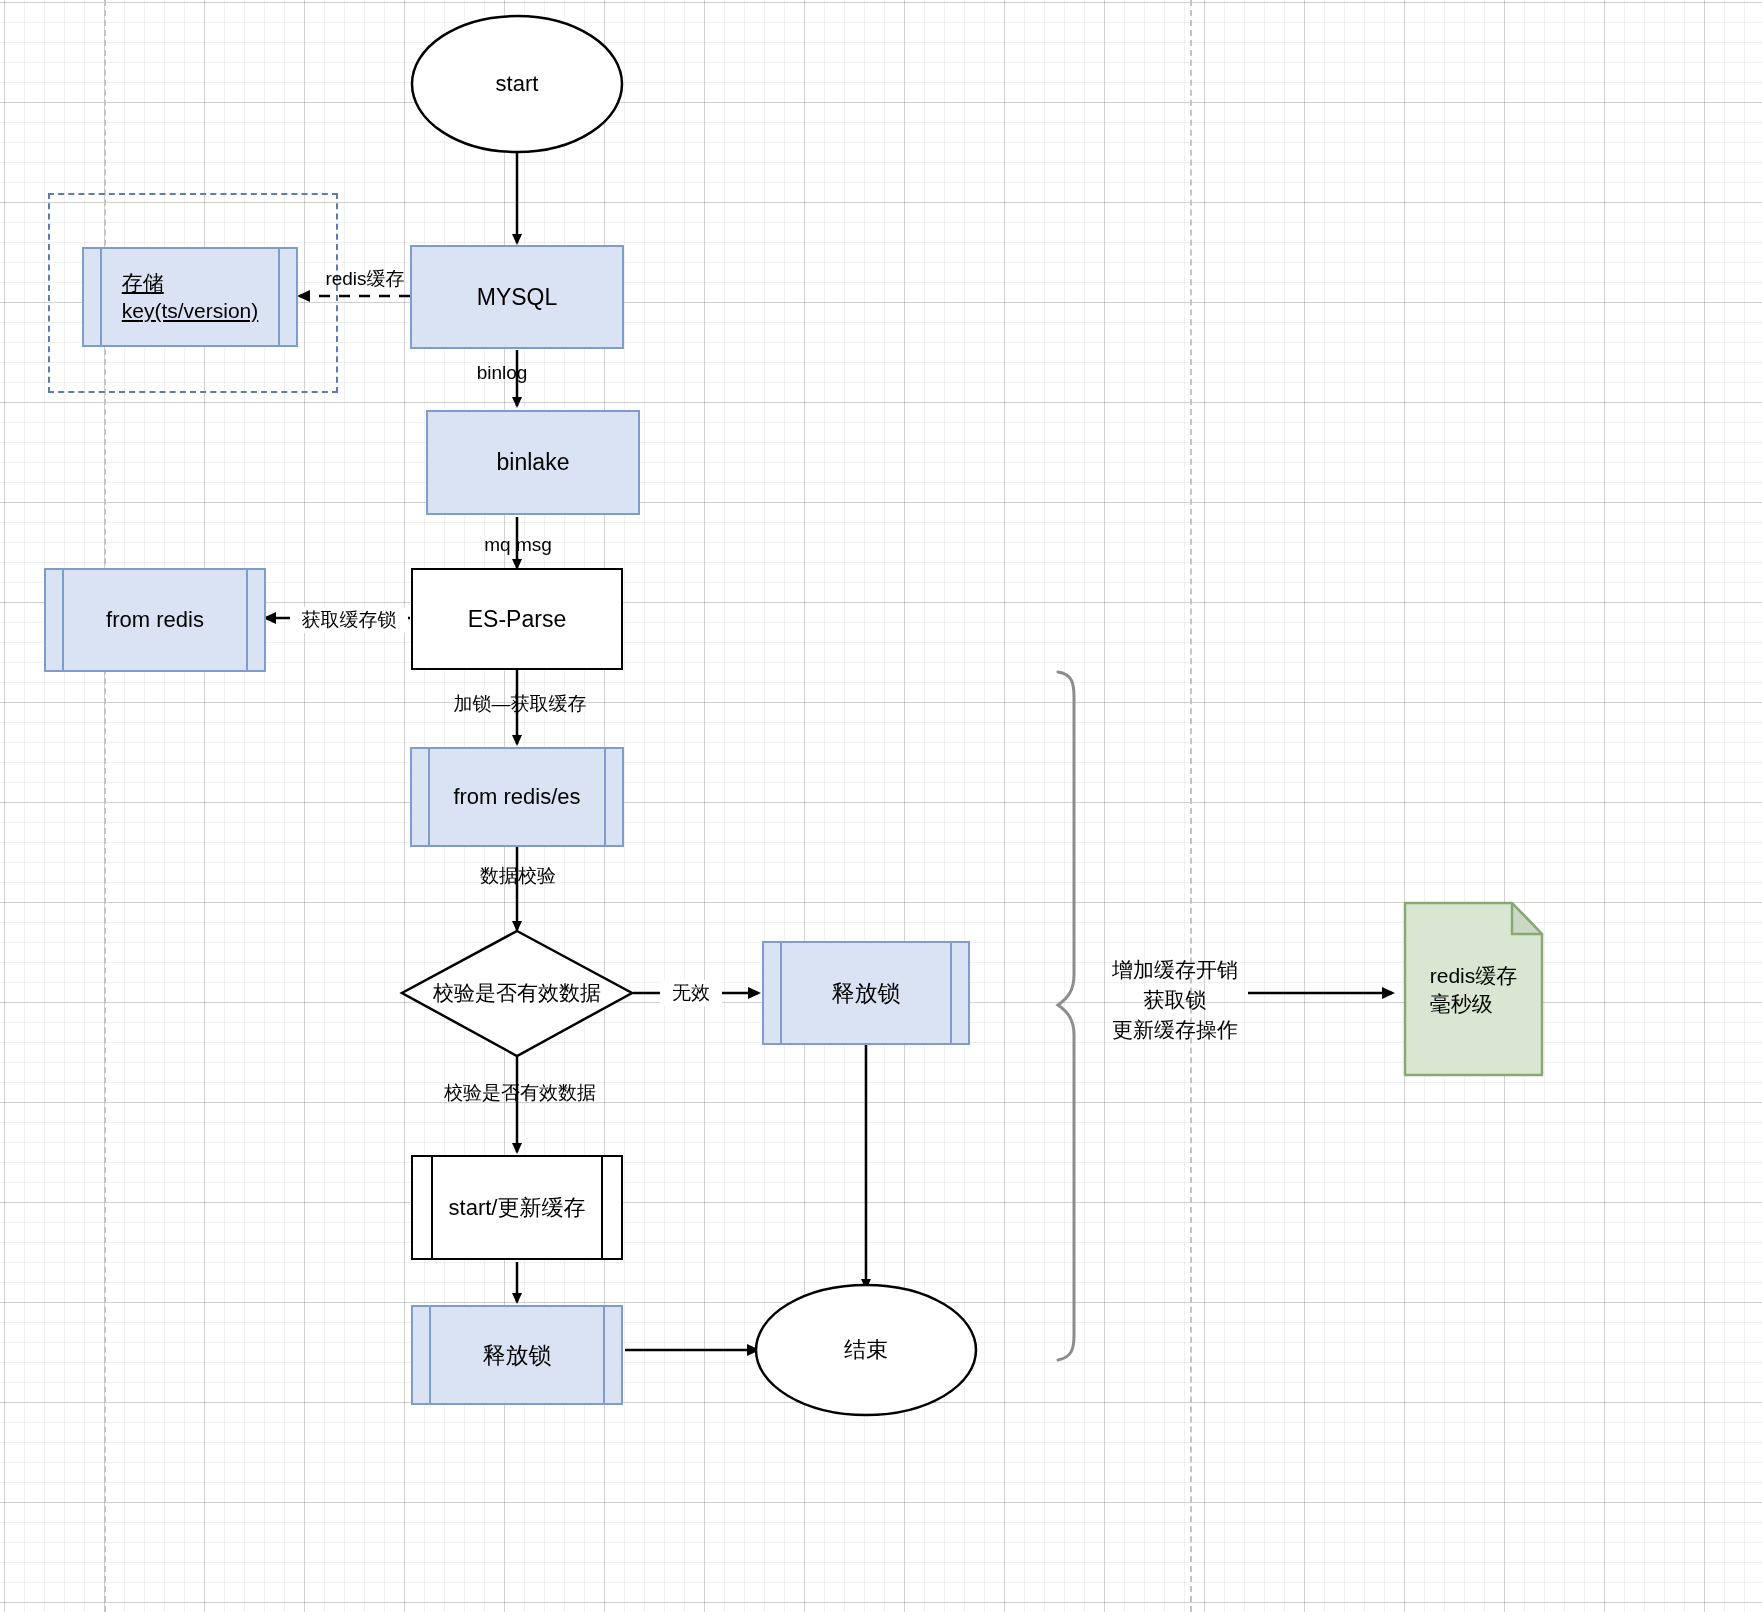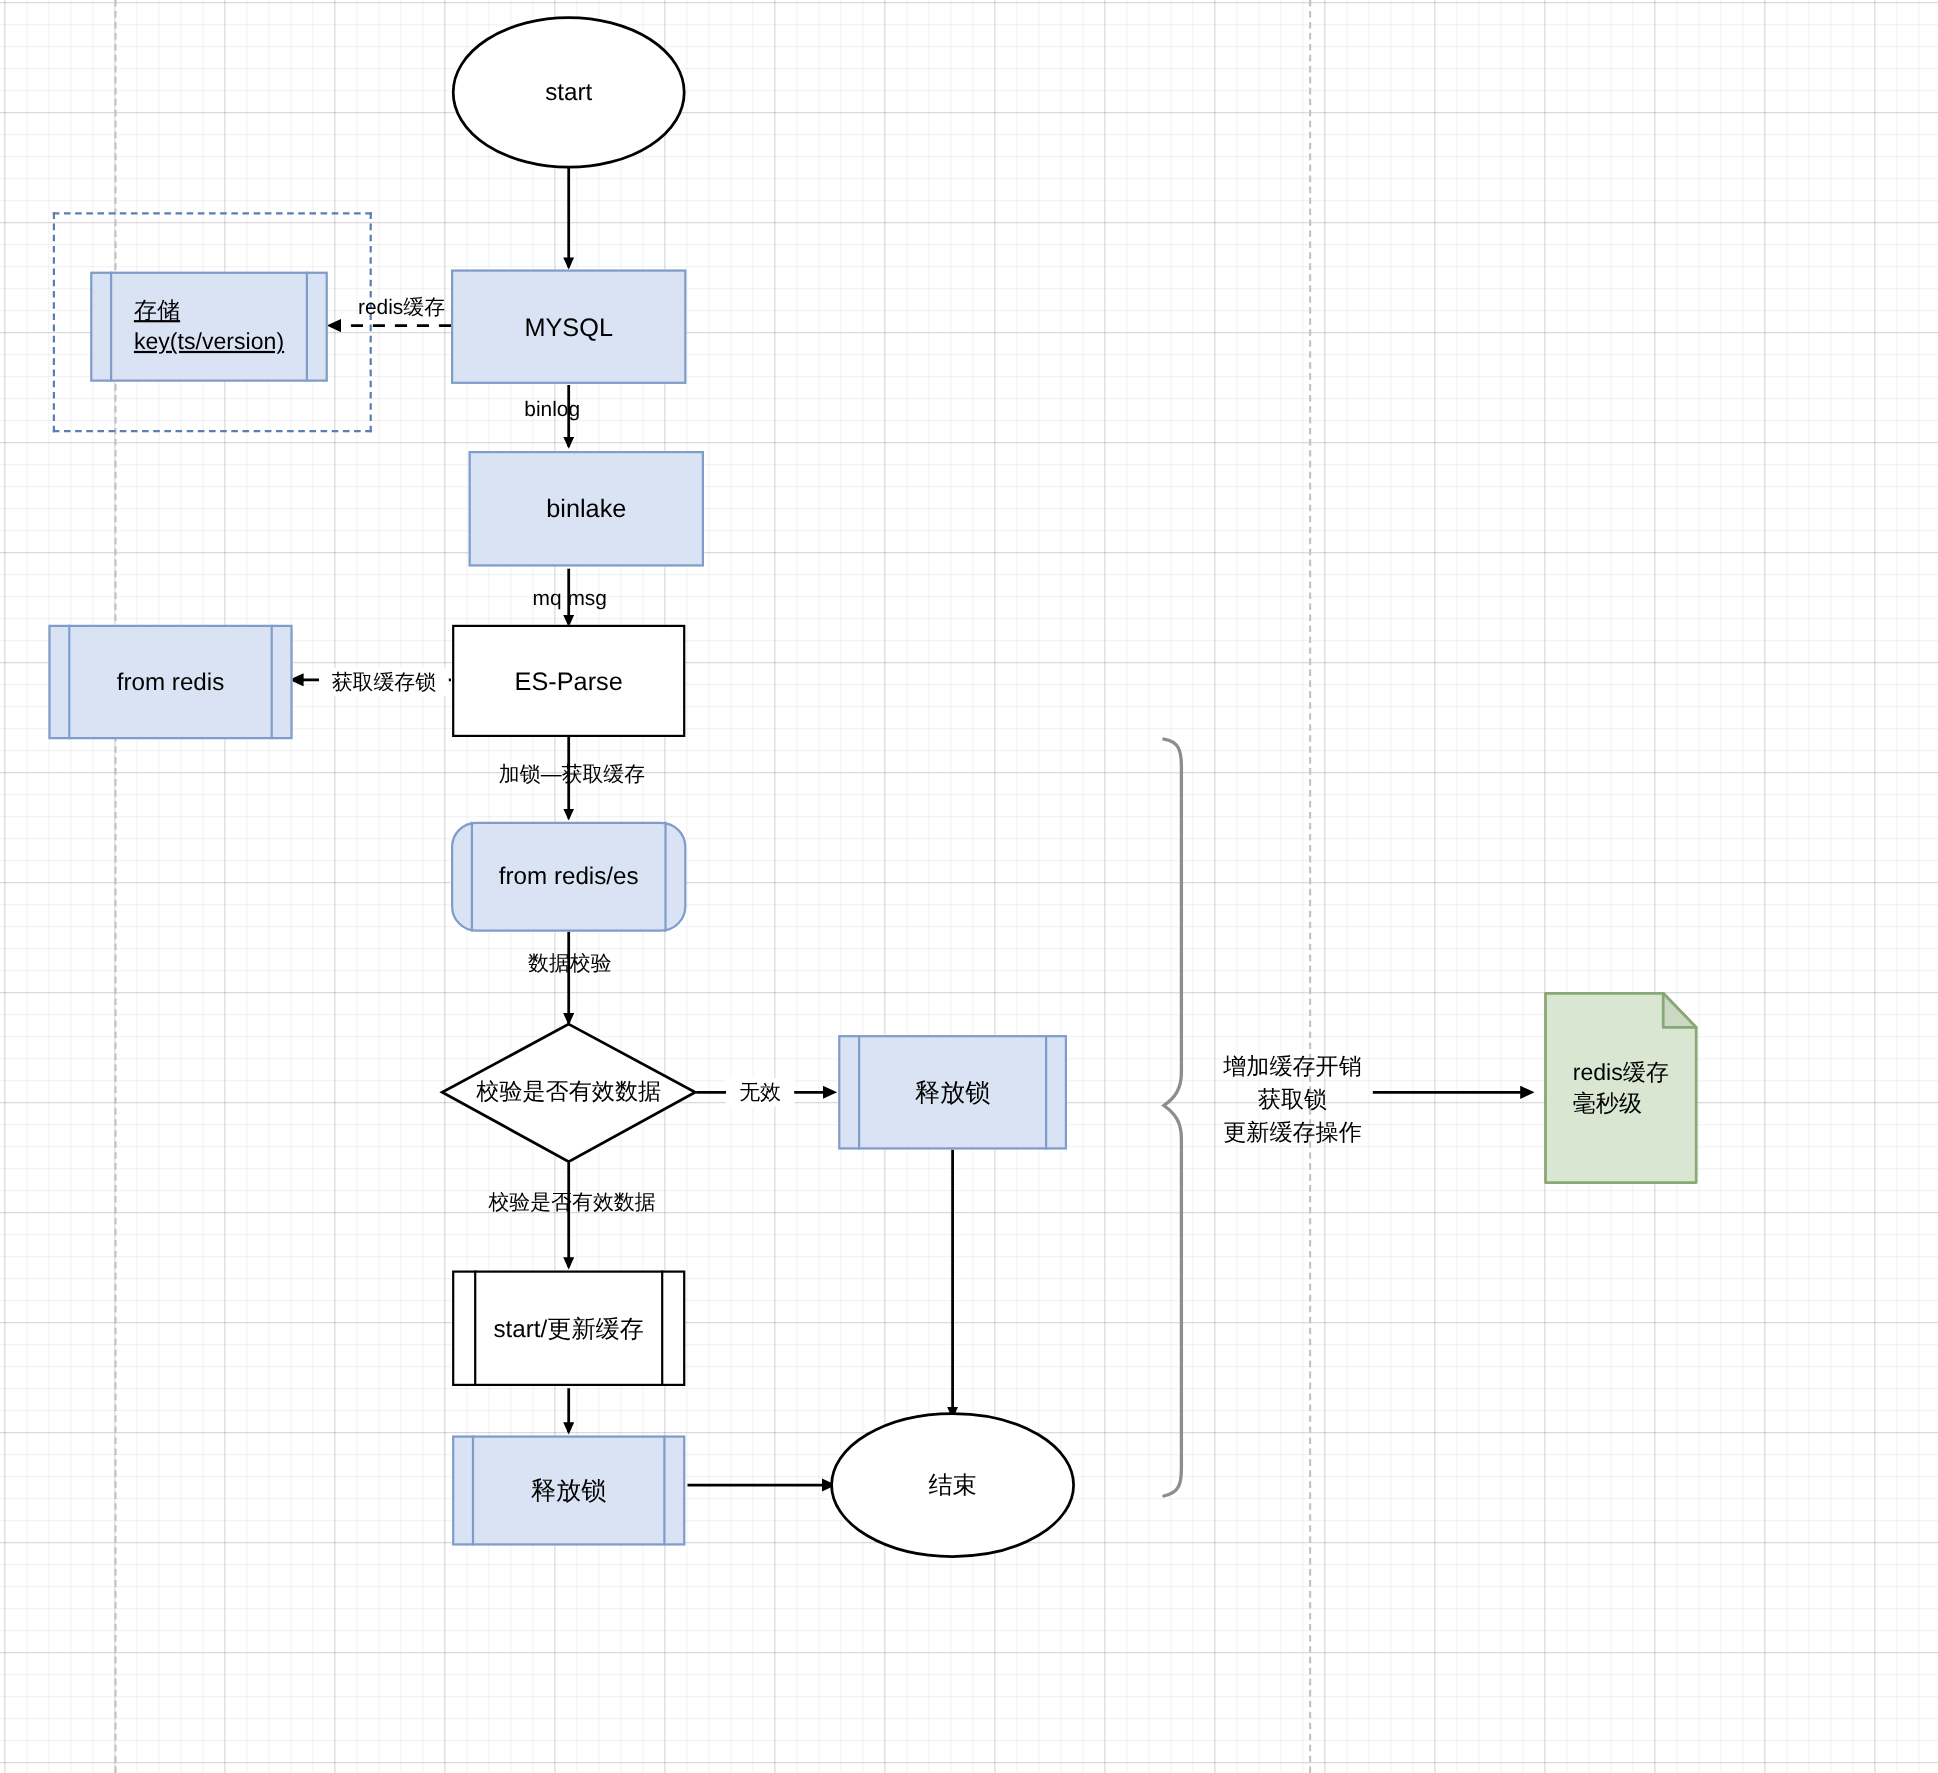--- a/index.html
+++ b/index.html
@@ -126,21 +126,21 @@
   </div>
 
   <div class="node blue bars" style="left:44px;top:568px;width:222px;height:104px;font-size:22px;">
     <span class="txt">from redis</span>
   </div>
 
   <div class="node white" style="left:411px;top:568px;width:212px;height:102px;font-size:23px;">
     <span class="txt">ES-Parse</span>
   </div>
 
-  <div class="node blue bars" style="left:410px;top:747px;width:214px;height:100px;font-size:22px;border-radius:23px;">
+  <div class="node blue bars" style="left:410px;top:747px;width:214px;height:100px;font-size:22px;">
     <span class="txt">from redis/es</span>
   </div>
 
   <div class="node" style="left:402px;top:963px;width:230px;height:60px;font-size:21px;border:none;background:none;">
     <span class="txt">校验是否有效数据</span>
   </div>
 
   <div class="node blue bars" style="left:762px;top:941px;width:208px;height:104px;font-size:23px;">
     <span class="txt">释放锁</span>
   </div>

